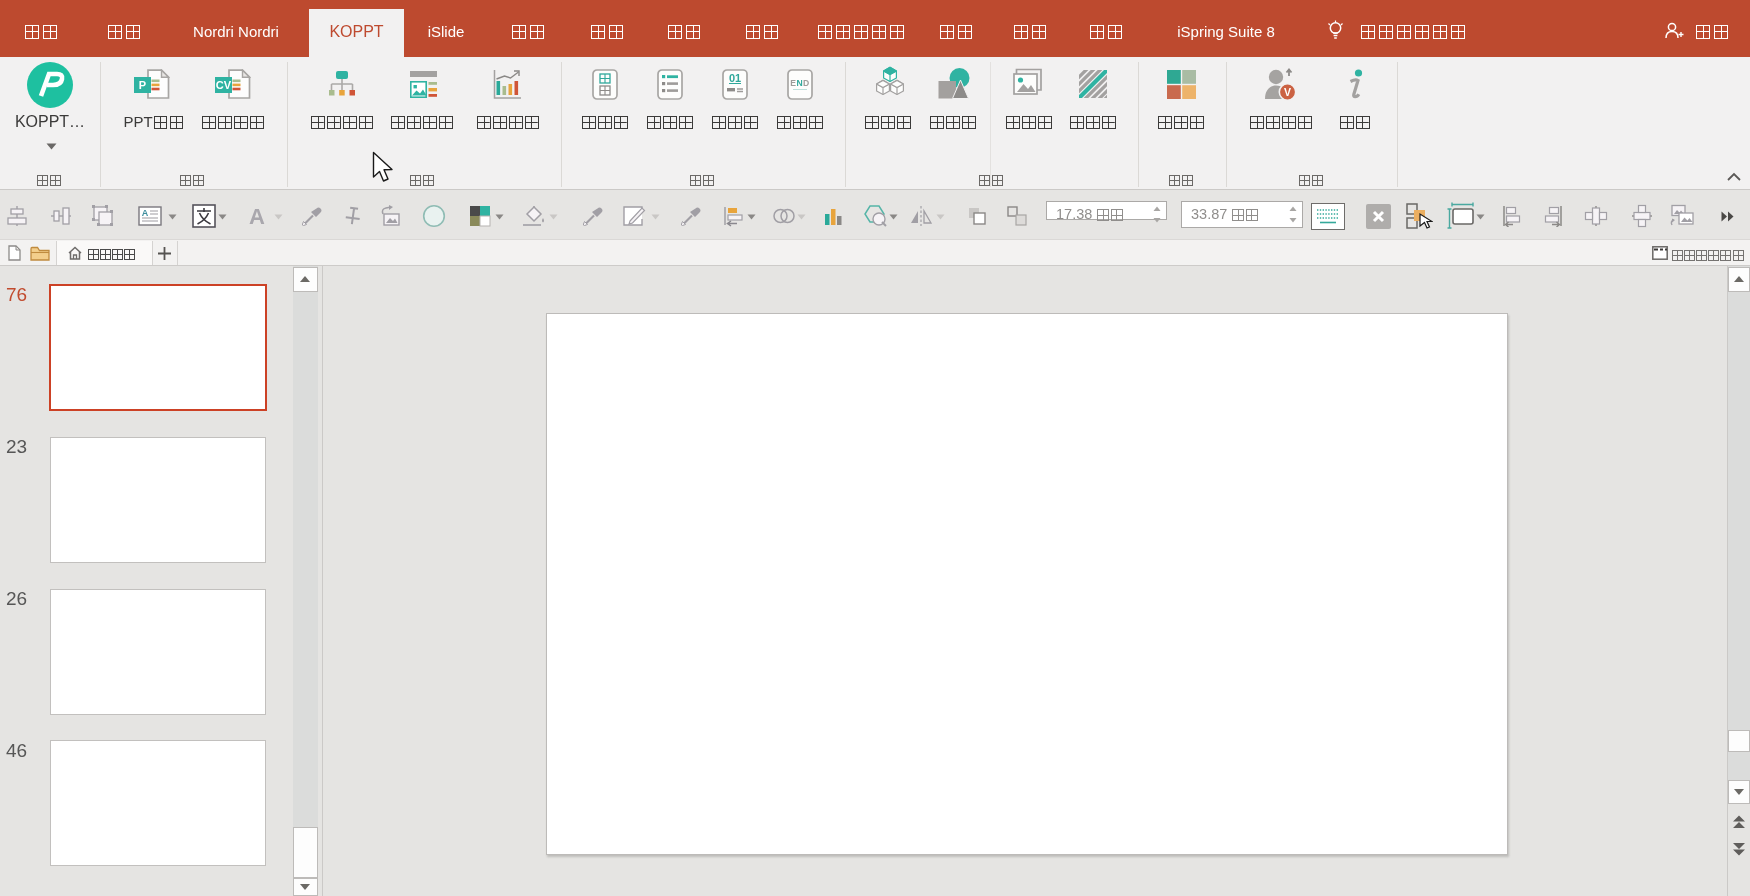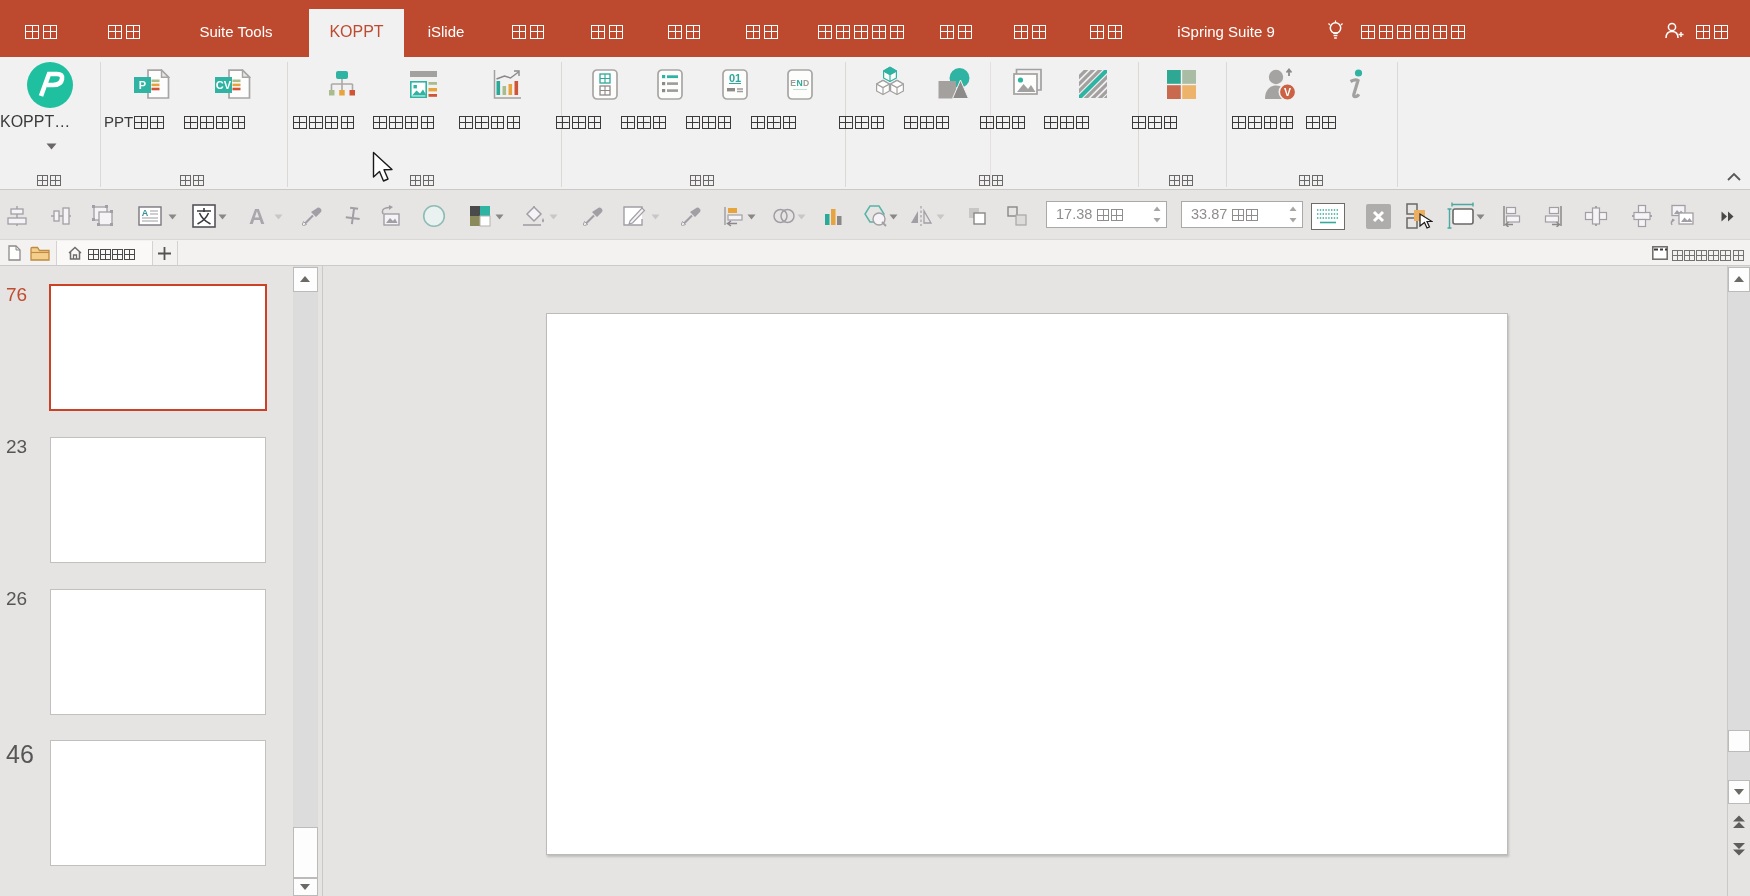--- a/index.html
+++ b/index.html
@@ -3,43 +3,43 @@
 *{margin:0;padding:0;box-sizing:border-box}
 body{font-family:"Liberation Sans",sans-serif}
 #app{position:relative;width:1750px;height:896px;background:#E5E4E2;overflow:hidden}
 .ab{position:absolute}
 .z{display:inline-block;box-sizing:border-box;width:var(--s);height:var(--h);margin:0 var(--g);
  border:1.1px solid var(--c);
  background:linear-gradient(var(--c),var(--c)) 50% 50%/100% 1px no-repeat,
             linear-gradient(var(--c),var(--c)) 50% 50%/1px 100% no-repeat;
  vertical-align:-2px}
 .mi{top:23px;height:18px;line-height:18px;text-align:center;color:#fff;font-size:15px;white-space:nowrap}
-.ri{height:20px;line-height:20px;text-align:left;color:#3B3A39;font-size:15px;white-space:nowrap;top:112px}
+.ri{height:20px;line-height:20px;text-align:center;color:#3B3A39;font-size:15px;white-space:nowrap;top:112px}
 .gl{height:14px;line-height:14px;text-align:center;top:172px;white-space:nowrap}
 .sep{width:1px;background:#DBD9D6;top:62px;height:125px}
 </style></head><body>
 <div id="app">
 <div class="ab" style="left:0;top:266px;width:1750px;height:630px;background:#E5E4E2"></div>
 <div class="ab" style="left:546px;top:313px;width:962px;height:542px;background:#fff;border:1px solid #BDBBB9;box-shadow:1px 2px 2px rgba(120,118,116,.35)"></div>
 <div class="ab" style="left:0;top:0;width:1750px;height:57px;background:#BD4A2F"></div>
 <div class="ab" style="left:309px;top:9px;width:95px;height:48px;background:#F2F1F1"></div>
 <div class="ab mi" style="left:309px;width:95px;color:#BE4A2F;font-size:16px">KOPPT</div>
 <div class="ab mi" style="left:-39px;width:160px"><span style="--s:14px;--h:14.5px;--c:#fff;--g:2.0px"><i class="z"></i><i class="z"></i></span></div>
 <div class="ab mi" style="left:44px;width:160px"><span style="--s:14px;--h:14.5px;--c:#fff;--g:2.0px"><i class="z"></i><i class="z"></i></span></div>
-<div class="ab mi" style="left:156px;width:160px">Suite Tools</div>
+<div class="ab mi" style="left:156px;width:160px">Nordri Nordri</div>
 <div class="ab mi" style="left:366px;width:160px">iSlide</div>
 <div class="ab mi" style="left:448px;width:160px"><span style="--s:14px;--h:14.5px;--c:#fff;--g:2.0px"><i class="z"></i><i class="z"></i></span></div>
 <div class="ab mi" style="left:527px;width:160px"><span style="--s:14px;--h:14.5px;--c:#fff;--g:2.0px"><i class="z"></i><i class="z"></i></span></div>
 <div class="ab mi" style="left:604px;width:160px"><span style="--s:14px;--h:14.5px;--c:#fff;--g:2.0px"><i class="z"></i><i class="z"></i></span></div>
 <div class="ab mi" style="left:682px;width:160px"><span style="--s:14px;--h:14.5px;--c:#fff;--g:2.0px"><i class="z"></i><i class="z"></i></span></div>
 <div class="ab mi" style="left:781px;width:160px"><span style="--s:14px;--h:14.5px;--c:#fff;--g:2.0px"><i class="z"></i><i class="z"></i><i class="z"></i><i class="z"></i><i class="z"></i></span></div>
 <div class="ab mi" style="left:876px;width:160px"><span style="--s:14px;--h:14.5px;--c:#fff;--g:2.0px"><i class="z"></i><i class="z"></i></span></div>
 <div class="ab mi" style="left:950px;width:160px"><span style="--s:14px;--h:14.5px;--c:#fff;--g:2.0px"><i class="z"></i><i class="z"></i></span></div>
 <div class="ab mi" style="left:1026px;width:160px"><span style="--s:14px;--h:14.5px;--c:#fff;--g:2.0px"><i class="z"></i><i class="z"></i></span></div>
-<div class="ab mi" style="left:1146px;width:160px">iSpring Suite 9</div>
+<div class="ab mi" style="left:1146px;width:160px">iSpring Suite 8</div>
 <div class="ab mi" style="left:1333px;width:160px"><span style="--s:14px;--h:14.5px;--c:#fff;--g:2.0px"><i class="z"></i><i class="z"></i><i class="z"></i><i class="z"></i><i class="z"></i><i class="z"></i></span></div>
 <svg class="ab" style="left:1326px;top:20px" width="19" height="22" viewBox="0 0 19 22">
 <circle cx="9.5" cy="8" r="5.2" fill="none" stroke="#fff" stroke-width="1.5"></circle>
 <path d="M7.2 13 h4.6 M7.6 15.5 h3.8 M8.2 18 h2.6" stroke="#fff" stroke-width="1.4" fill="none"></path>
 <path d="M9.5 0.5 v2 M2.5 3.5 l1.5 1.5 M16.5 3.5 l-1.5 1.5" stroke="#fff" stroke-width="1.2"></path>
 </svg>
 <svg class="ab" style="left:1663px;top:21px" width="22" height="20" viewBox="0 0 22 20">
 <circle cx="9" cy="6" r="3.6" fill="none" stroke="#fff" stroke-width="1.5"></circle>
 <path d="M3 17 c0-4.4 2.7-6.6 6-6.6 s6 2.2 6 6.6" fill="none" stroke="#fff" stroke-width="1.5"></path>
 <path d="M15.5 13.5 h5 M18 11 v5" stroke="#fff" stroke-width="1.4"></path>
@@ -357,21 +357,21 @@
       <path d="M0.5 0.5 h8 L4.5 5.5 z" fill="#C9C7C5"></path>
     </svg>
 <svg class="ab" style="left:966px;top:205px" width="22" height="22" viewBox="0 0 22 22">
       <rect x="3" y="3" width="10" height="10" fill="#C9C7C5"></rect>
       <rect x="8" y="8" width="11" height="11" fill="#fff" stroke="#8A8886" stroke-width="1.4"></rect>
     </svg>
 <svg class="ab" style="left:1006px;top:205px" width="22" height="22" viewBox="0 0 22 22">
       <rect x="2" y="2" width="9" height="9" fill="none" stroke="#8A8886" stroke-width="1.4"></rect>
       <rect x="10" y="10" width="10" height="10" fill="#DDDBD9" stroke="#A8A6A4" stroke-width="1.2"></rect>
     </svg>
-<div class="ab" style="left:1046px;top:201px;width:121px;height:27px;background:#fff;border:1px solid #ABA9A7;color:#908E8C;font-size:14.5px;line-height:25px;padding-left:9px;white-space:nowrap">17.38 <span style="--s:12px;--h:12px;--c:#908E8C;--g:0.8px"><i class="z"></i><i class="z"></i></span></div>
+<div class="ab" style="left:1046px;top:201px;width:121px;height:19px;background:#fff;border:1px solid #ABA9A7;color:#908E8C;font-size:14.5px;line-height:25px;padding-left:9px;white-space:nowrap">17.38 <span style="--s:12px;--h:12px;--c:#908E8C;--g:0.8px"><i class="z"></i><i class="z"></i></span></div>
 <svg class="ab" style="left:1153px;top:206px" width="8" height="17" viewBox="0 0 8 17">
       <path d="M0.5 5 L4 0.5 L7.5 5 z" fill="#A8A6A4"></path>
       <path d="M0.5 12 L7.5 12 L4 16.5 z" fill="#A8A6A4"></path>
     </svg>
 <div class="ab" style="left:1181px;top:201px;width:122px;height:27px;background:#fff;border:1px solid #ABA9A7;color:#908E8C;font-size:14.5px;line-height:25px;padding-left:9px;white-space:nowrap">33.87 <span style="--s:12px;--h:12px;--c:#908E8C;--g:0.8px"><i class="z"></i><i class="z"></i></span></div>
 <svg class="ab" style="left:1289px;top:206px" width="8" height="17" viewBox="0 0 8 17">
       <path d="M0.5 5 L4 0.5 L7.5 5 z" fill="#A8A6A4"></path>
       <path d="M0.5 12 L7.5 12 L4 16.5 z" fill="#A8A6A4"></path>
     </svg>
 <div class="ab" style="left:1311px;top:203px;width:34px;height:27px;background:#fff;border:1.6px solid #6E6C6A"></div>
@@ -455,21 +455,21 @@
       <path d="M7.5 1 v13 M1 7.5 h13" stroke="#555351" stroke-width="1.8"></path>
     </svg>
 <svg class="ab" style="left:1652px;top:246px" width="16" height="14" viewBox="0 0 16 14">
 <rect x="0.8" y="0.8" width="14.4" height="12.4" fill="#fff" stroke="#6A6866" stroke-width="1.5"></rect>
 <path d="M2 3.5 h4 M8 3.5 h3 M13 3.5 h2" stroke="#3A3836" stroke-width="2.2"></path>
     </svg>
 <div class="ab" style="left:1671px;top:247px;height:14px;line-height:14px"><span style="--s:11px;--h:11.5px;--c:#757371;--g:0.6px"><i class="z"></i><i class="z"></i><i class="z"></i><i class="z"></i><i class="z"></i><i class="z"></i></span></div>
 <div class="ab" style="left:6px;top:284px;width:30px;height:22px;font-size:19px;color:#C14B2E">76</div>
 <div class="ab" style="left:6px;top:436px;width:30px;height:22px;font-size:19px;color:#565656">23</div>
 <div class="ab" style="left:6px;top:588px;width:30px;height:22px;font-size:19px;color:#565656">26</div>
-<div class="ab" style="left:6px;top:740px;width:30px;height:22px;font-size:25px;color:#565656">46</div>
+<div class="ab" style="left:6px;top:740px;width:30px;height:22px;font-size:19px;color:#565656">46</div>
 <div class="ab" style="left:49px;top:284px;width:218px;height:127px;background:#fff;border:2.6px solid #CC4125"></div>
 <div class="ab" style="left:50px;top:437px;width:216px;height:126px;background:#fff;border:1px solid #C2C0BE"></div>
 <div class="ab" style="left:50px;top:589px;width:216px;height:126px;background:#fff;border:1px solid #C2C0BE"></div>
 <div class="ab" style="left:50px;top:740px;width:216px;height:126px;background:#fff;border:1px solid #C2C0BE"></div>
 <div class="ab" style="left:293px;top:266px;width:25px;height:630px;background:#DBDCDB"></div>
 <div class="ab" style="left:293px;top:267px;width:25px;height:25px;background:#FDFDFD;border:1px solid #BDBBB9"></div>
 <svg class="ab" style="left:299px;top:275px" width="12" height="8" viewBox="0 0 12 8">
       <path d="M1 7 L6 1 L11 7 z" fill="#6B6965"></path>
     </svg>
 <div class="ab" style="left:293px;top:827px;width:25px;height:51px;background:#FDFDFD;border:1px solid #BDBBB9"></div>

